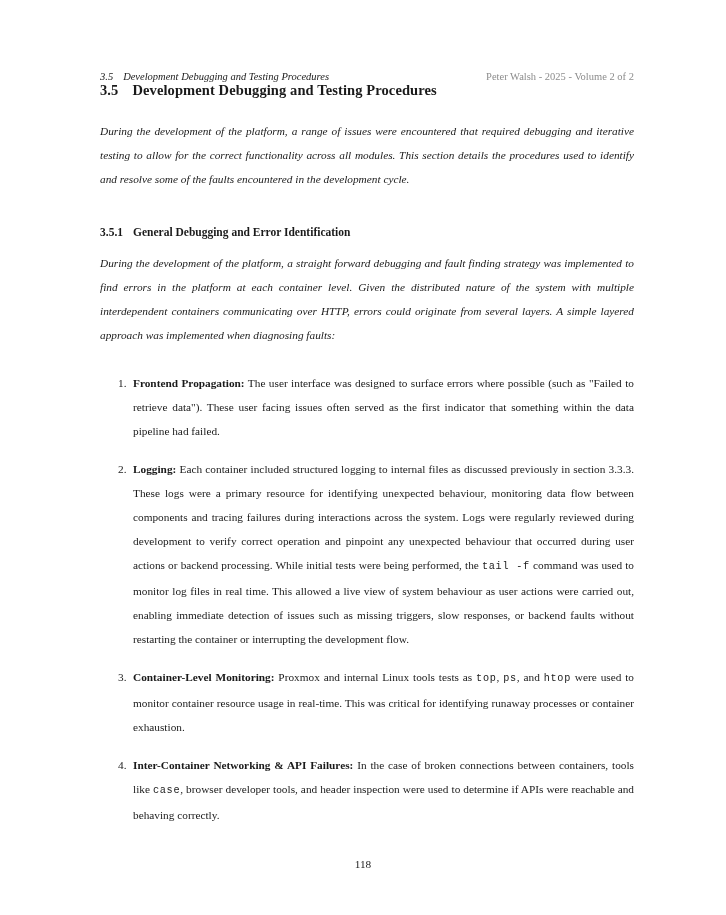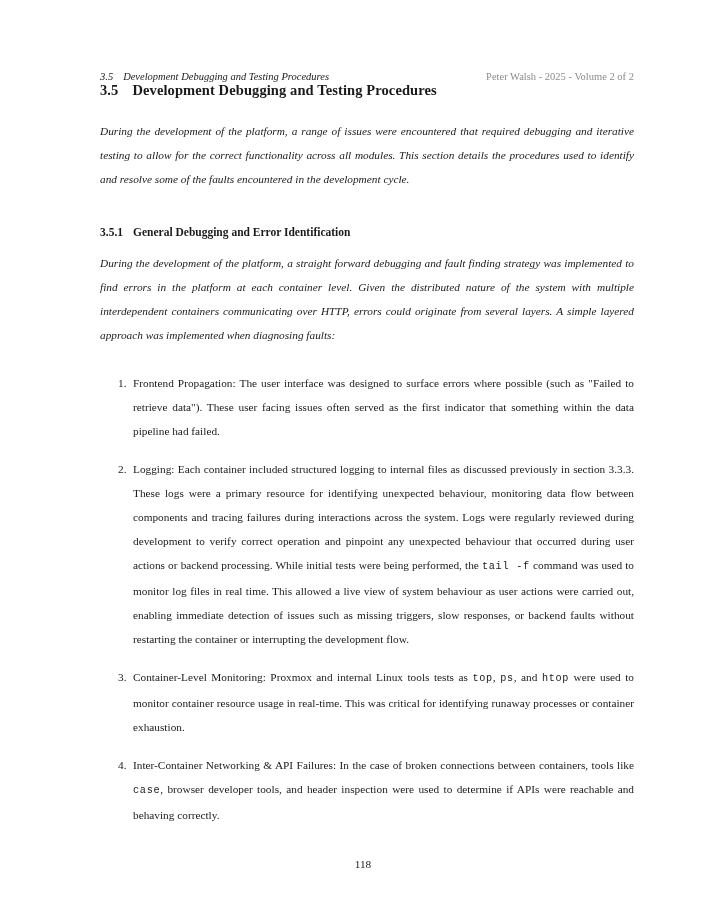--- a/index.html
+++ b/index.html
@@ -102,21 +102,21 @@
   }
   ol.steps > li:last-child { margin-bottom: 0; }
   ol.steps > li .marker {
     position: absolute;
     left: 18px;
     top: 0;
     width: 16px;
     text-align: left;
   }
   ol.steps > li b.lead {
-    font-weight: normal;
+    font-weight: bold;
   }
 
   code, .mono {
     font-family: "Liberation Mono", "DejaVu Sans Mono", monospace;
     font-size: 10.2px;
     letter-spacing: 0.7px;
     white-space: nowrap;
     margin-top: 24px;
   }
 

